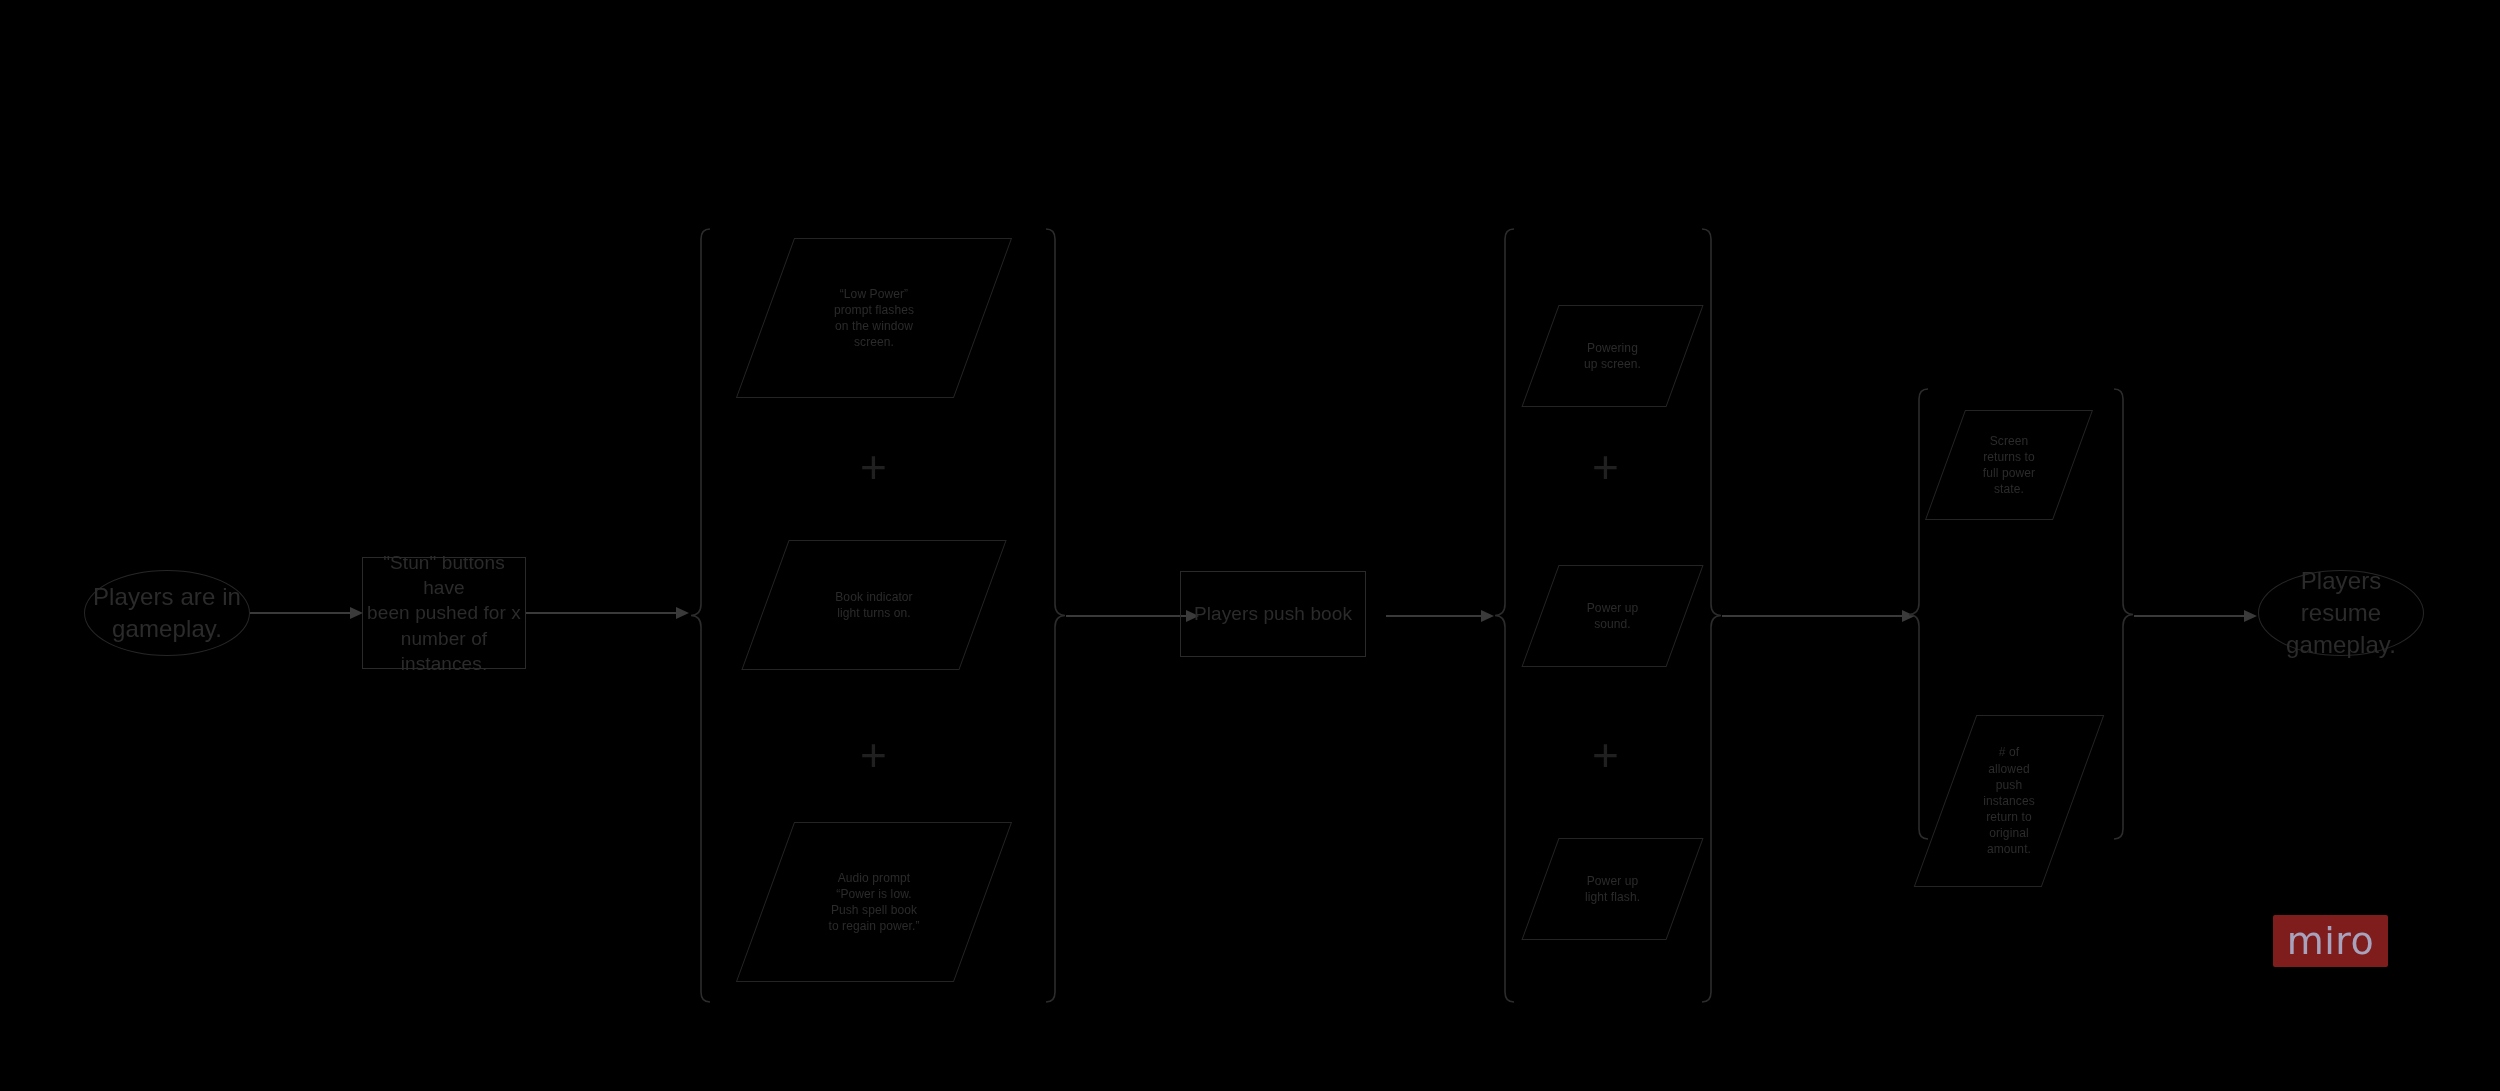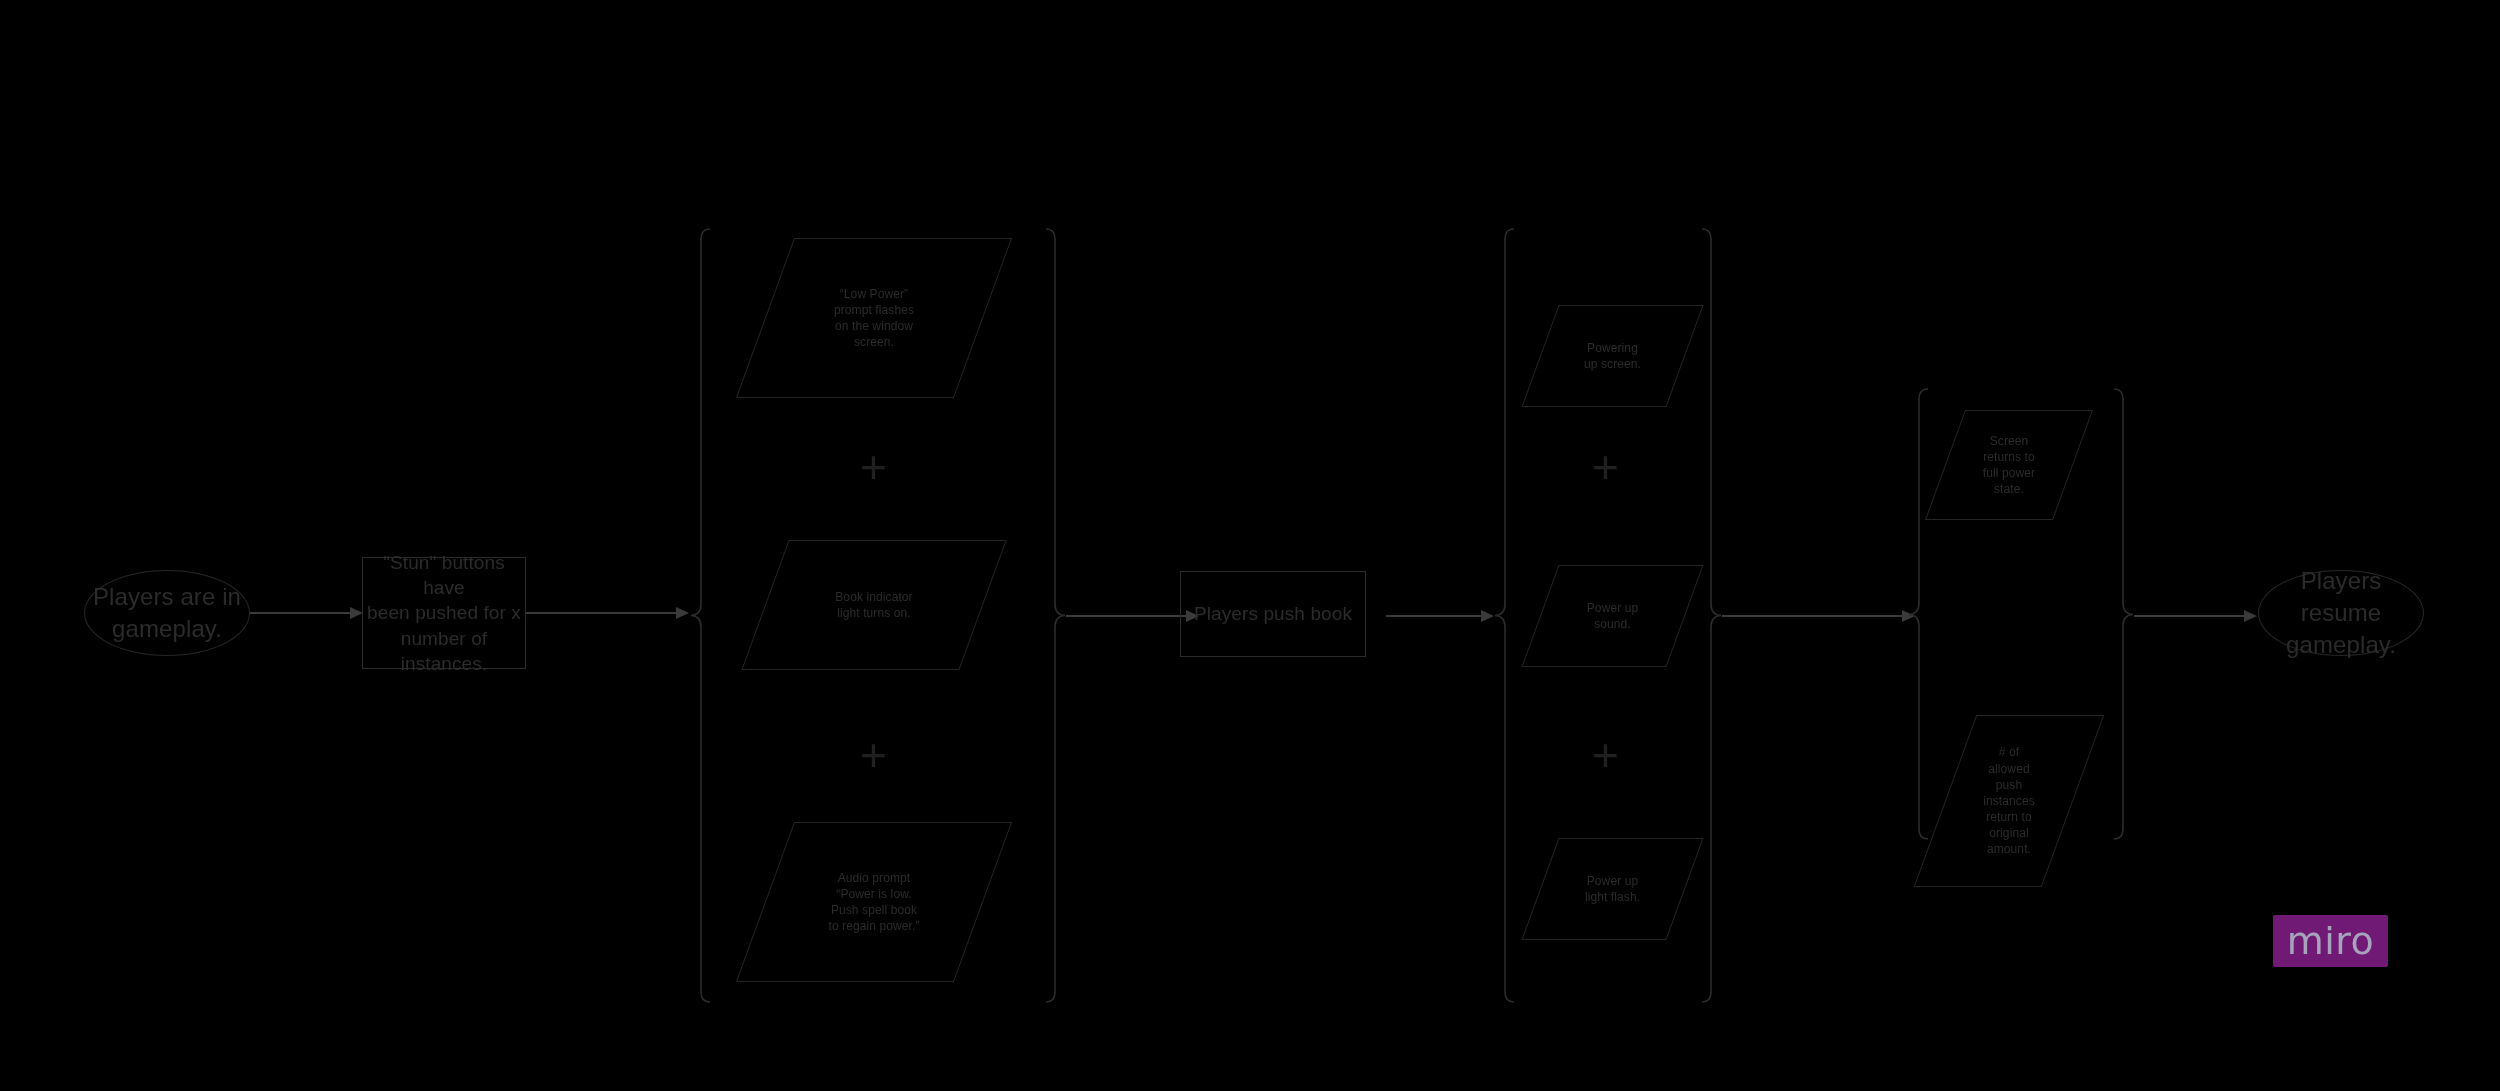--- a/index.html
+++ b/index.html
@@ -106,21 +106,21 @@
     fill: none;
   }
   .conn polygon { fill: #3a3a3a; }
 
   
   #miro-watermark {
     position: absolute;
     display: flex;
     align-items: center;
     justify-content: center;
-    background: #701a75;
+    background: #7f1d1d;
     border-radius: 2px;
   }
   #miro-watermark .miro-text {
     color: #a8a3bd;
     font-size: 38px;
     letter-spacing: .5px;
     font-family: "DejaVu Sans", sans-serif;
   }
 </style>
 </head>

